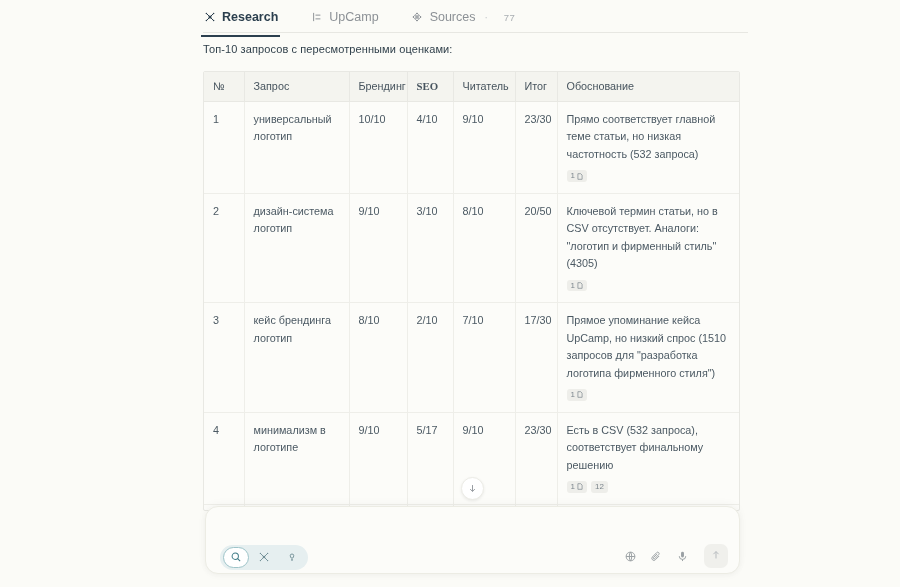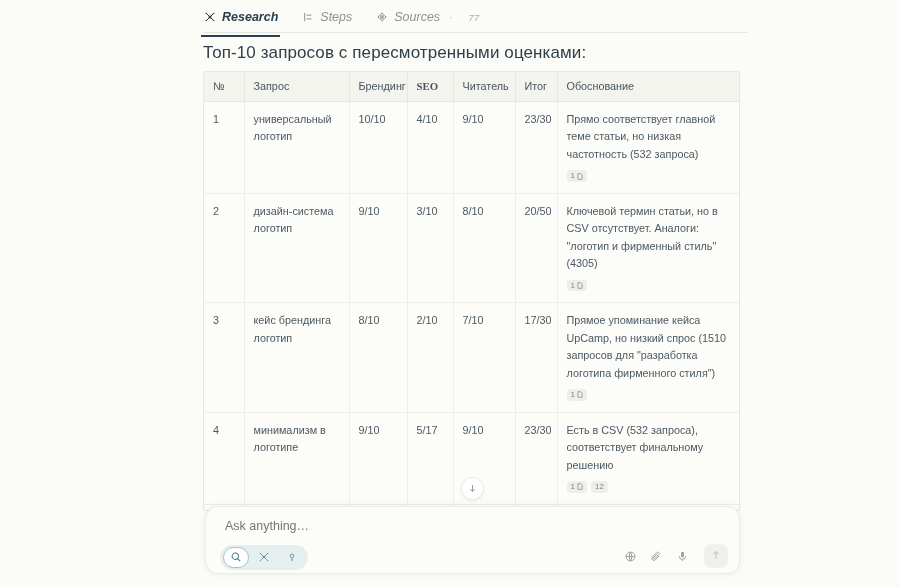--- a/index.html
+++ b/index.html
@@ -17,23 +17,22 @@
   }
 
   
   .tabbar {
     position: absolute;
     left: 203px; top: 4px;
     width: 545px;
     height: 29px;
     display: flex;
     align-items: center;
-    gap: 23px;
+    gap: 32px;
     border-bottom: 1px solid #e7e7e2;
-    font-style: italic;
   }
   .tab {
     display: flex;
     align-items: center;
     gap: 6px;
     height: 28px;
     font-size: 12.5px;
     color: #8c9196;
     cursor: pointer;
     position: relative;
@@ -49,21 +48,21 @@
   }
   .tab .ic { display: inline-flex; width: 13px; height: 13px; align-items: center; justify-content: center; }
   .tab .ic svg { display: block; }
   .srccount { font-size: 9.5px; color: #a9aeb2; margin-left: 10px; letter-spacing: .3px;}
   .srcdot { color: #c3c7ca; font-size: 10px; margin-left: 3px; }
 
   
   .heading {
     position: absolute;
     left: 203px; top: 43px;
-    font-size: 17px;
+    font-size: 11px;
     color: #2f3f4a;
     letter-spacing: .1px;
   }
 
   
   .tablewrap {
     position: absolute;
     left: 203px; top: 71px;
     width: 537px;
     height: 440px;
@@ -225,21 +224,21 @@
     </div>
 
     <div class="tab">
       <span class="ic">
         <svg width="12" height="12" viewBox="0 0 16 16" fill="none" stroke="#8c9196" stroke-width="1.3">
           <path d="M3.5 2.5 V13.5"></path>
           <path d="M6 5.5 H12.5"></path>
           <path d="M6 10.5 H12.5"></path>
         </svg>
       </span>
-      <span>Steps</span>
+      <span>UpCamp</span>
     </div>
 
     <div class="tab">
       <span class="ic">
         <svg width="12" height="12" viewBox="0 0 16 16" fill="none" stroke="#8c9196" stroke-width="1.3">
           <path d="M8 2.5 L10 5 L8 7.5 L6 5 Z"></path>
           <path d="M8 8.5 L10 11 L8 13.5 L6 11 Z"></path>
           <path d="M2.5 8 L5 6 L7.5 8 L5 10 Z"></path>
           <path d="M8.5 8 L11 6 L13.5 8 L11 10 Z"></path>
         </svg>
@@ -357,21 +356,20 @@
   <div class="scrolldown">
     <span>
       <svg width="11" height="11" viewBox="0 0 16 16" fill="none" stroke="#8b9197" stroke-width="1.3">
         <path d="M8 3 V12.2"></path>
           <path d="M4.6 8.8 L8 12.3 L11.4 8.8"></path>
       </svg>
     </span>
   </div>
 
   <div class="composer">
-    <input class="ph" type="text" placeholder="Ask anything…" style="">
 
     <div class="modepill">
       <div class="modebtn sel">
         <span>
           <svg width="12" height="12" viewBox="0 0 16 16" fill="none" stroke="#3f7b86" stroke-width="1.35">
             <circle cx="7" cy="7" r="4.2"></circle>
               <path d="M10.2 10.2 L13.5 13.5"></path>
           </svg>
         </span>
       </div>

